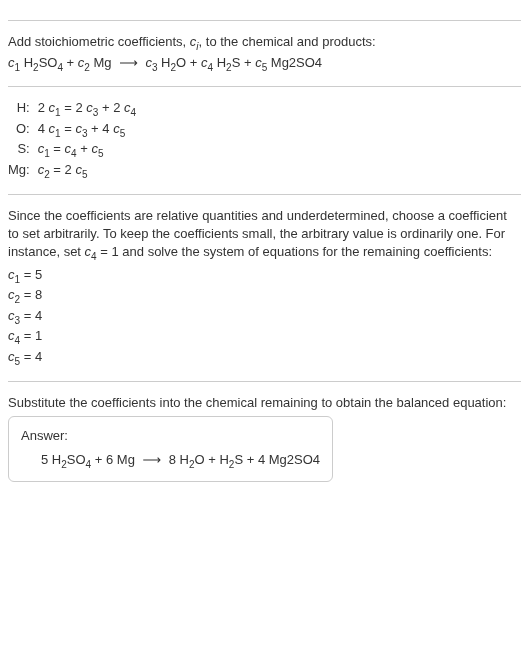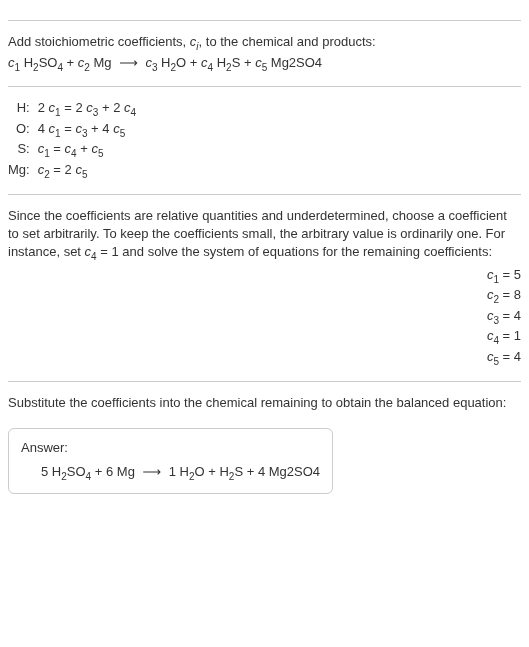--- a/index.html
+++ b/index.html
@@ -38,28 +38,27 @@
       display: table-cell;
       text-align: right;
       padding-right: 8px;
       white-space: nowrap;
     }
     .cell-eq {
       display: table-cell;
     }
     .coeffs {
       margin-top: 2px;
-      text-align: right;
     }
     .answer-box {
       border: 1px solid #ccc;
       border-radius: 6px;
       padding: 10px 12px;
       display: inline-block;
-      margin-top: 16px;
+      margin-top: 4px;
     }
     .answer-label {
       margin-bottom: 6px;
     }
     .answer-eq {
       padding-left: 20px;
     }
   </style>
 </head>
 <body>
@@ -124,16 +123,16 @@
   </div>
 </div>
 
 <hr>
 
 <div>
   <div>Substitute the coefficients into the chemical remaining to obtain the balanced equation:</div>
   <div class="answer-box">
     <div class="answer-label">Answer:</div>
     <div class="answer-eq">
-      <span>5 H</span><span class="sub">2</span><span>SO</span><span class="sub">4</span><span> + 6 Mg </span><span class="arrow">⟶</span><span> 1 H</span><span class="sub">2</span><span>O + H</span><span class="sub">2</span><span>S + 4 Mg2SO4</span>
+      <span>5 H</span><span class="sub">2</span><span>SO</span><span class="sub">4</span><span> + 6 Mg </span><span class="arrow">⟶</span><span> 8 H</span><span class="sub">2</span><span>O + H</span><span class="sub">2</span><span>S + 4 Mg2SO4</span>
     </div>
   </div>
 </div>
 
 </body></html>

